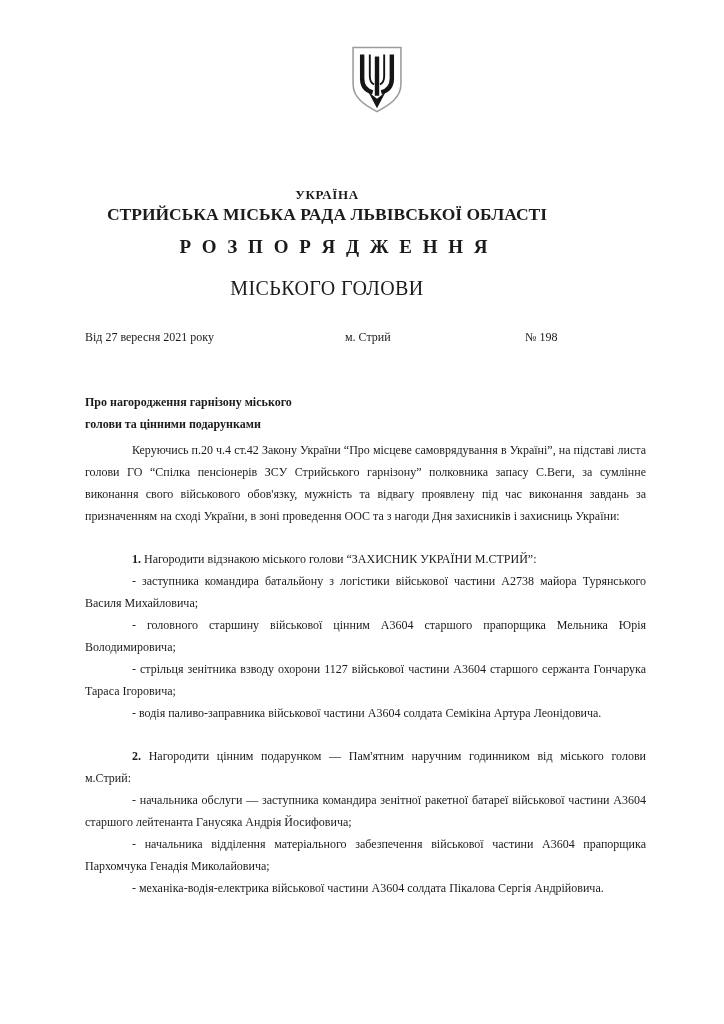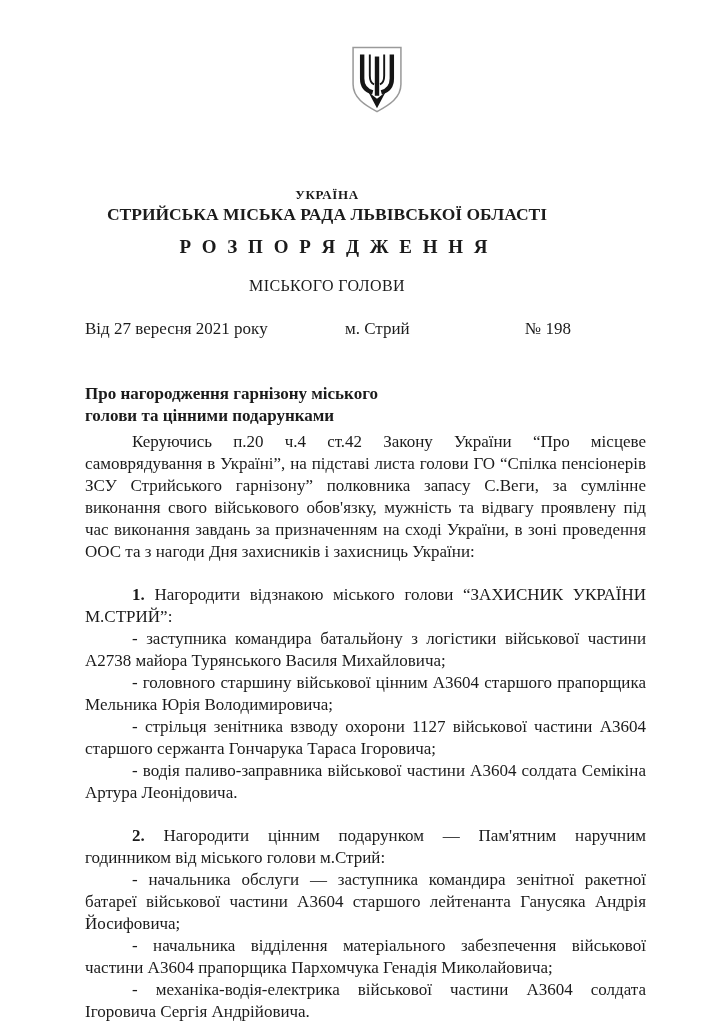--- a/index.html
+++ b/index.html
@@ -10,24 +10,24 @@
     background:#ffffff;
     font-family:"Liberation Serif","DejaVu Serif",serif;
     color:#1b1b1b;
     overflow:hidden;
   }
   .emblem { position:absolute; left:347px; top:46px; width:60px; height:67px; }
   .hdr { position:absolute; left:0; width:654px; text-align:center; white-space:nowrap; }
   .hdr-country  { top:187px; font-weight:bold; font-size:13px; letter-spacing:0.6px; }
   .hdr-council  { top:204px; font-weight:bold; font-size:17.5px; }
   .hdr-doctype  { top:236px; font-weight:bold; font-size:19px; letter-spacing:3px;padding-left:8px; }
-  .hdr-issuer   { top:277px; font-size:16px; letter-spacing:0.4px; }
+  .hdr-issuer   { top:277px; font-size:20px; letter-spacing:0.4px; }
   .docbody {
-    position:absolute; left:85px; top:318px; width:561px;
-    font-size:17px; line-height:22px;
+    position:absolute; left:85px; top:326px; width:561px;
+    font-size:12px; line-height:22px;
   }
   .meta { display:flex; }
   .meta-date   { width:260px; }
   .meta-place  { width:180px; }
   .meta-number { flex:1; }
   .subject { margin-top:43px; font-weight:bold; }
   .subject-line { display:block; }
   .para { margin:0; text-align:justify; text-indent:47px; }
   .preamble { margin-top:4px; }
   .section-intro { margin-top:21px; }
@@ -76,17 +76,17 @@
 
     <div>
         <p class="para section-intro"><b class="section-number">1.</b> Нагородити відзнакою міського голови “ЗАХИСНИК УКРАЇНИ М.СТРИЙ”:</p>
         <p class="para">- заступника командира батальйону з логістики військової частини А2738 майора Турянського Василя Михайловича;</p>
         <p class="para">- головного старшину військової цінним А3604 старшого прапорщика Мельника Юрія Володимировича;</p>
         <p class="para">- стрільця зенітника взводу охорони 1127 військової частини А3604 старшого сержанта Гончарука Тараса Ігоровича;</p>
         <p class="para">- водія паливо-заправника військової частини А3604 солдата Семікіна Артура Леонідовича.</p>
         <p class="para section-intro"><b class="section-number">2.</b> Нагородити цінним подарунком — Пам'ятним наручним годинником від міського голови м.Стрий:</p>
         <p class="para">- начальника обслуги — заступника командира зенітної ракетної батареї військової частини А3604 старшого лейтенанта Ганусяка Андрія Йосифовича;</p>
         <p class="para">- начальника відділення матеріального забезпечення військової частини А3604 прапорщика Пархомчука Генадія Миколайовича;</p>
-        <p class="para">- механіка-водія-електрика військової частини А3604 солдата Ігоровича Сергія Андрійовича.</p>
+        <p class="para">- механіка-водія-електрика військової частини А3604 солдата Пікалова Сергія Андрійовича.</p>
       </div>
 
   </div>
 </div>
 
 </body></html>

